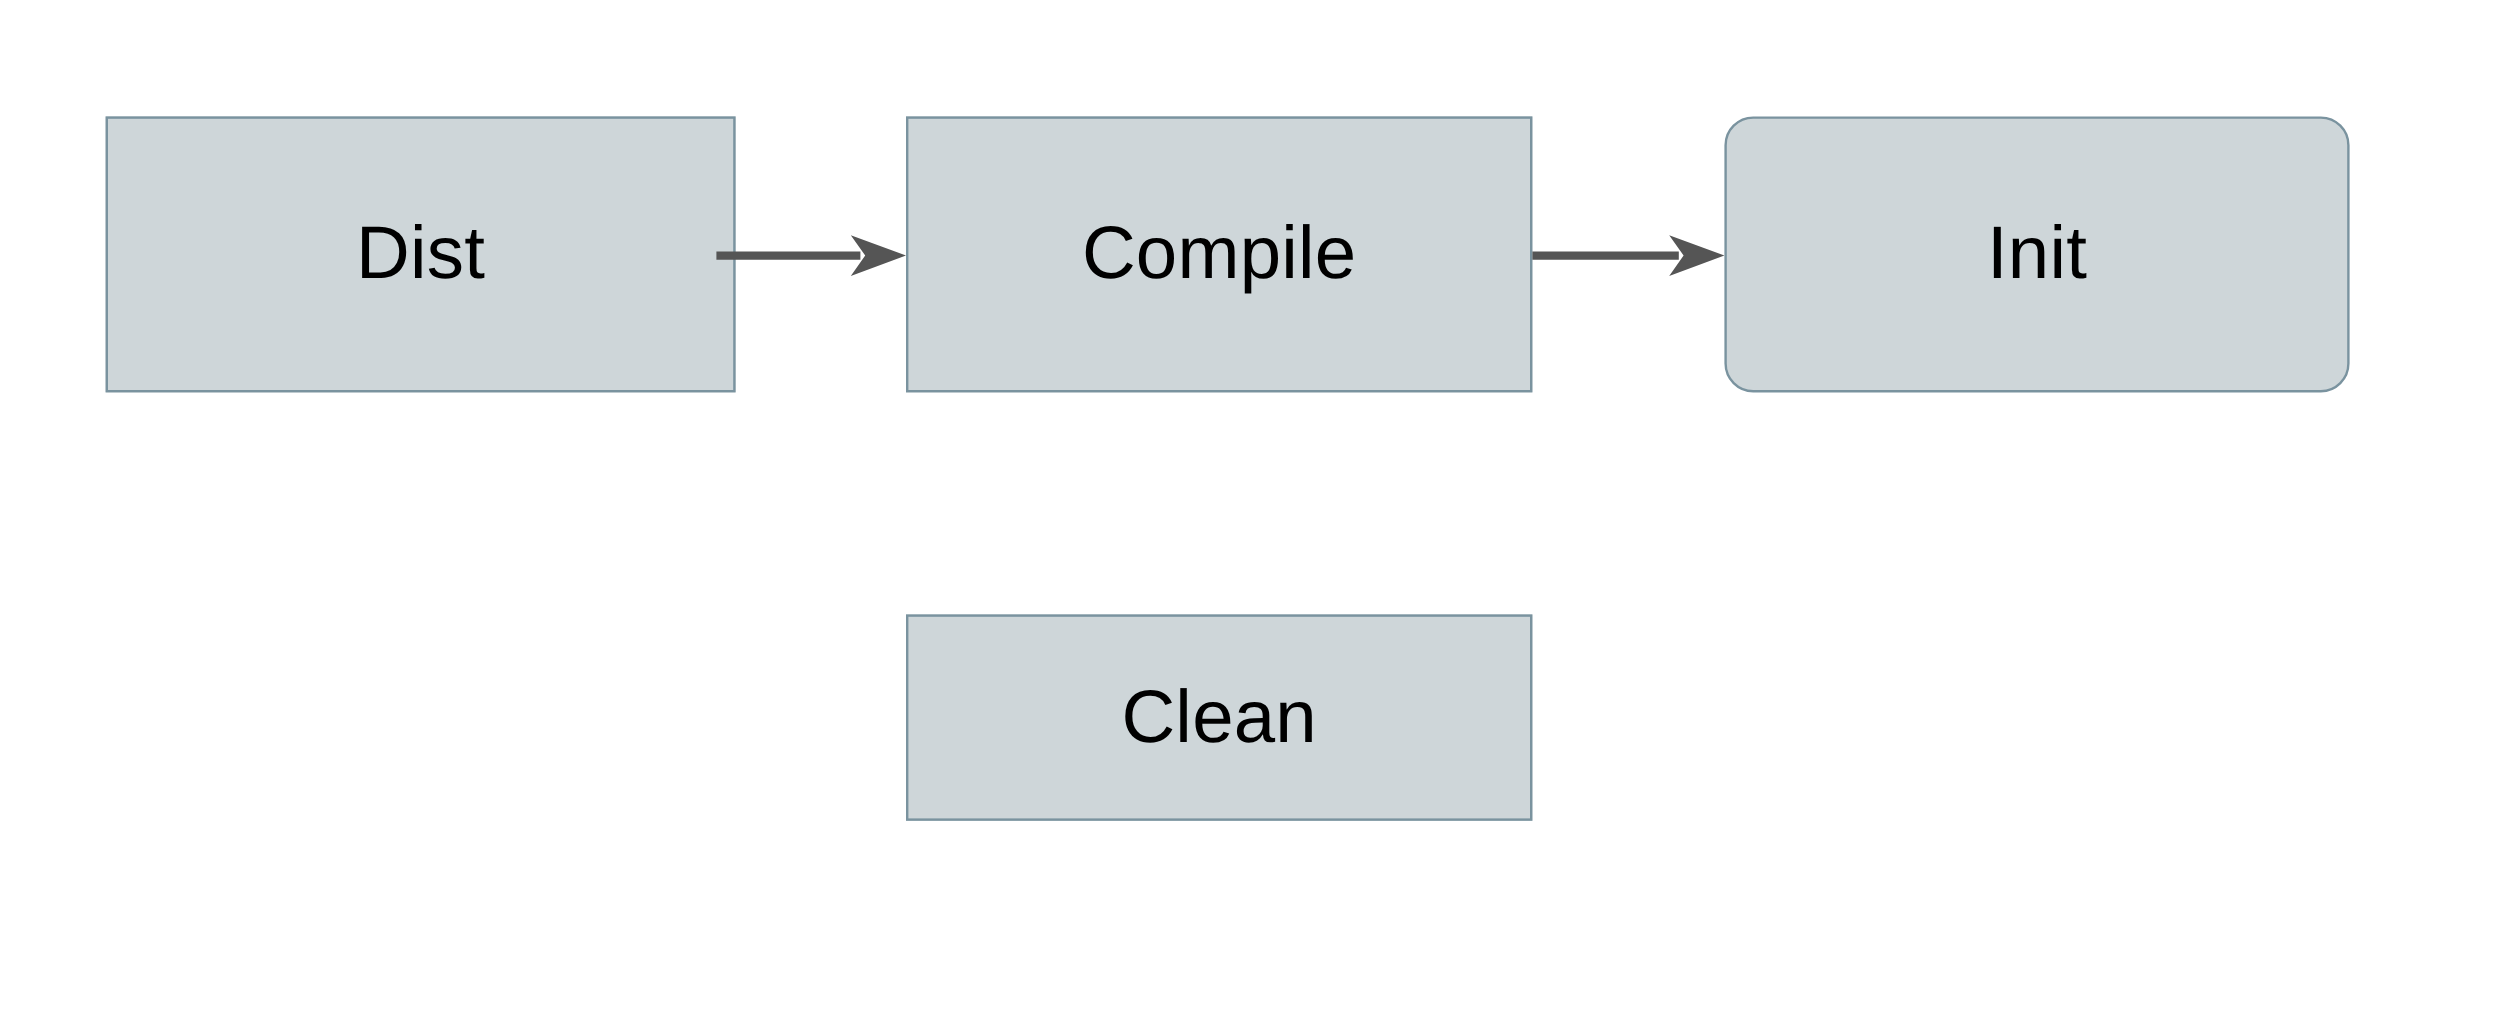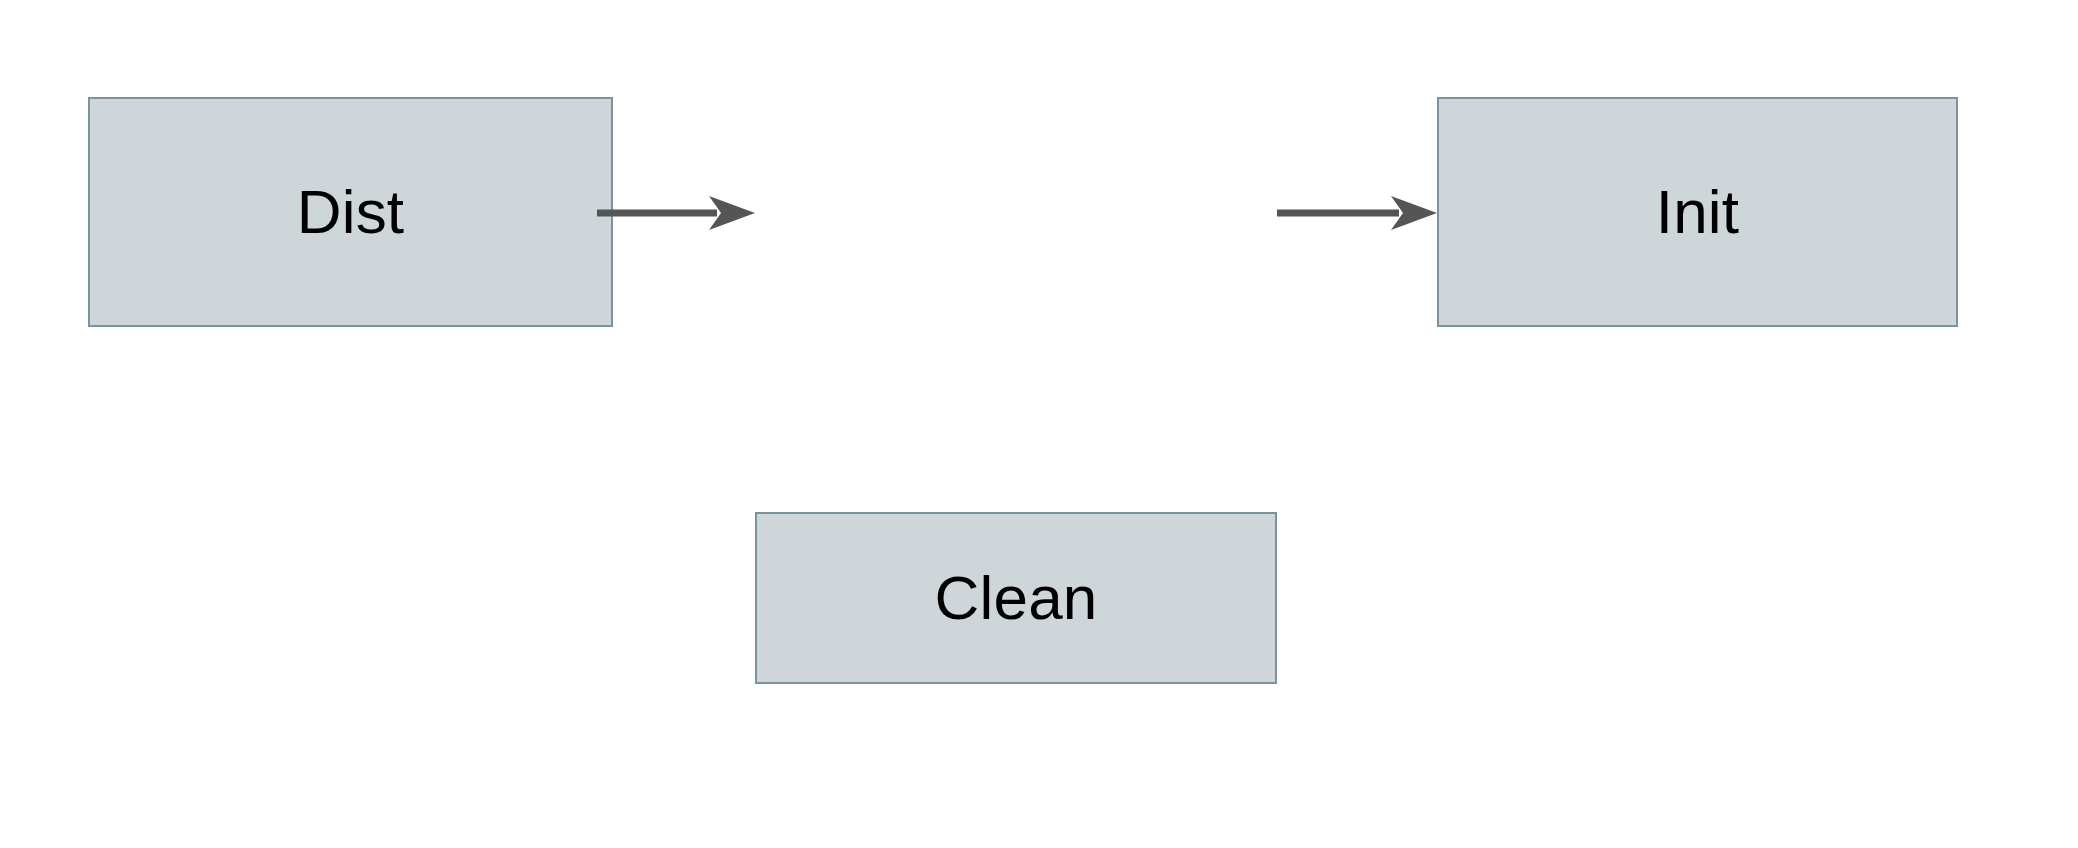--- a/index.html
+++ b/index.html
@@ -55,29 +55,32 @@
     <span class="node-label">Dist</span>
   </div>
 
   <div class="edge" style="left:597px; top:196px; width:158px; height:34px;">
     <svg width="158" height="34" viewBox="0 0 158 34" xmlns="http://www.w3.org/2000/svg">
       <line x1="0" y1="17" x2="120" y2="17" stroke="#555555" stroke-width="7"></line>
       <polygon points="158,17 112,0 124,17 112,34" fill="#555555"></polygon>
     </svg>
   </div>
 
+  <div class="node" id="node-compile" style="left:755px; top:97px; width:522px; height:230px;">
+    <span class="node-label">Compile</span>
+  </div>
 
   <div class="edge" style="left:1277px; top:196px; width:160px; height:34px;">
     <svg width="160" height="34" viewBox="0 0 160 34" xmlns="http://www.w3.org/2000/svg">
       <line x1="0" y1="17" x2="122" y2="17" stroke="#555555" stroke-width="7"></line>
       <polygon points="160,17 114,0 126,17 114,34" fill="#555555"></polygon>
     </svg>
   </div>
 
-  <div class="node" id="node-init" style="left:1437px; top:97px; width:521px; height:230px;">
+  <div class="node" id="node-init" style="left:1437px; top:97px; width:521px; height:230px;border-radius:24px;">
     <span class="node-label">Init</span>
   </div>
 
   <div class="node" id="node-clean" style="left:755px; top:512px; width:522px; height:172px;">
     <span class="node-label">Clean</span>
   </div>
 
 </div>
 
 </body></html>

